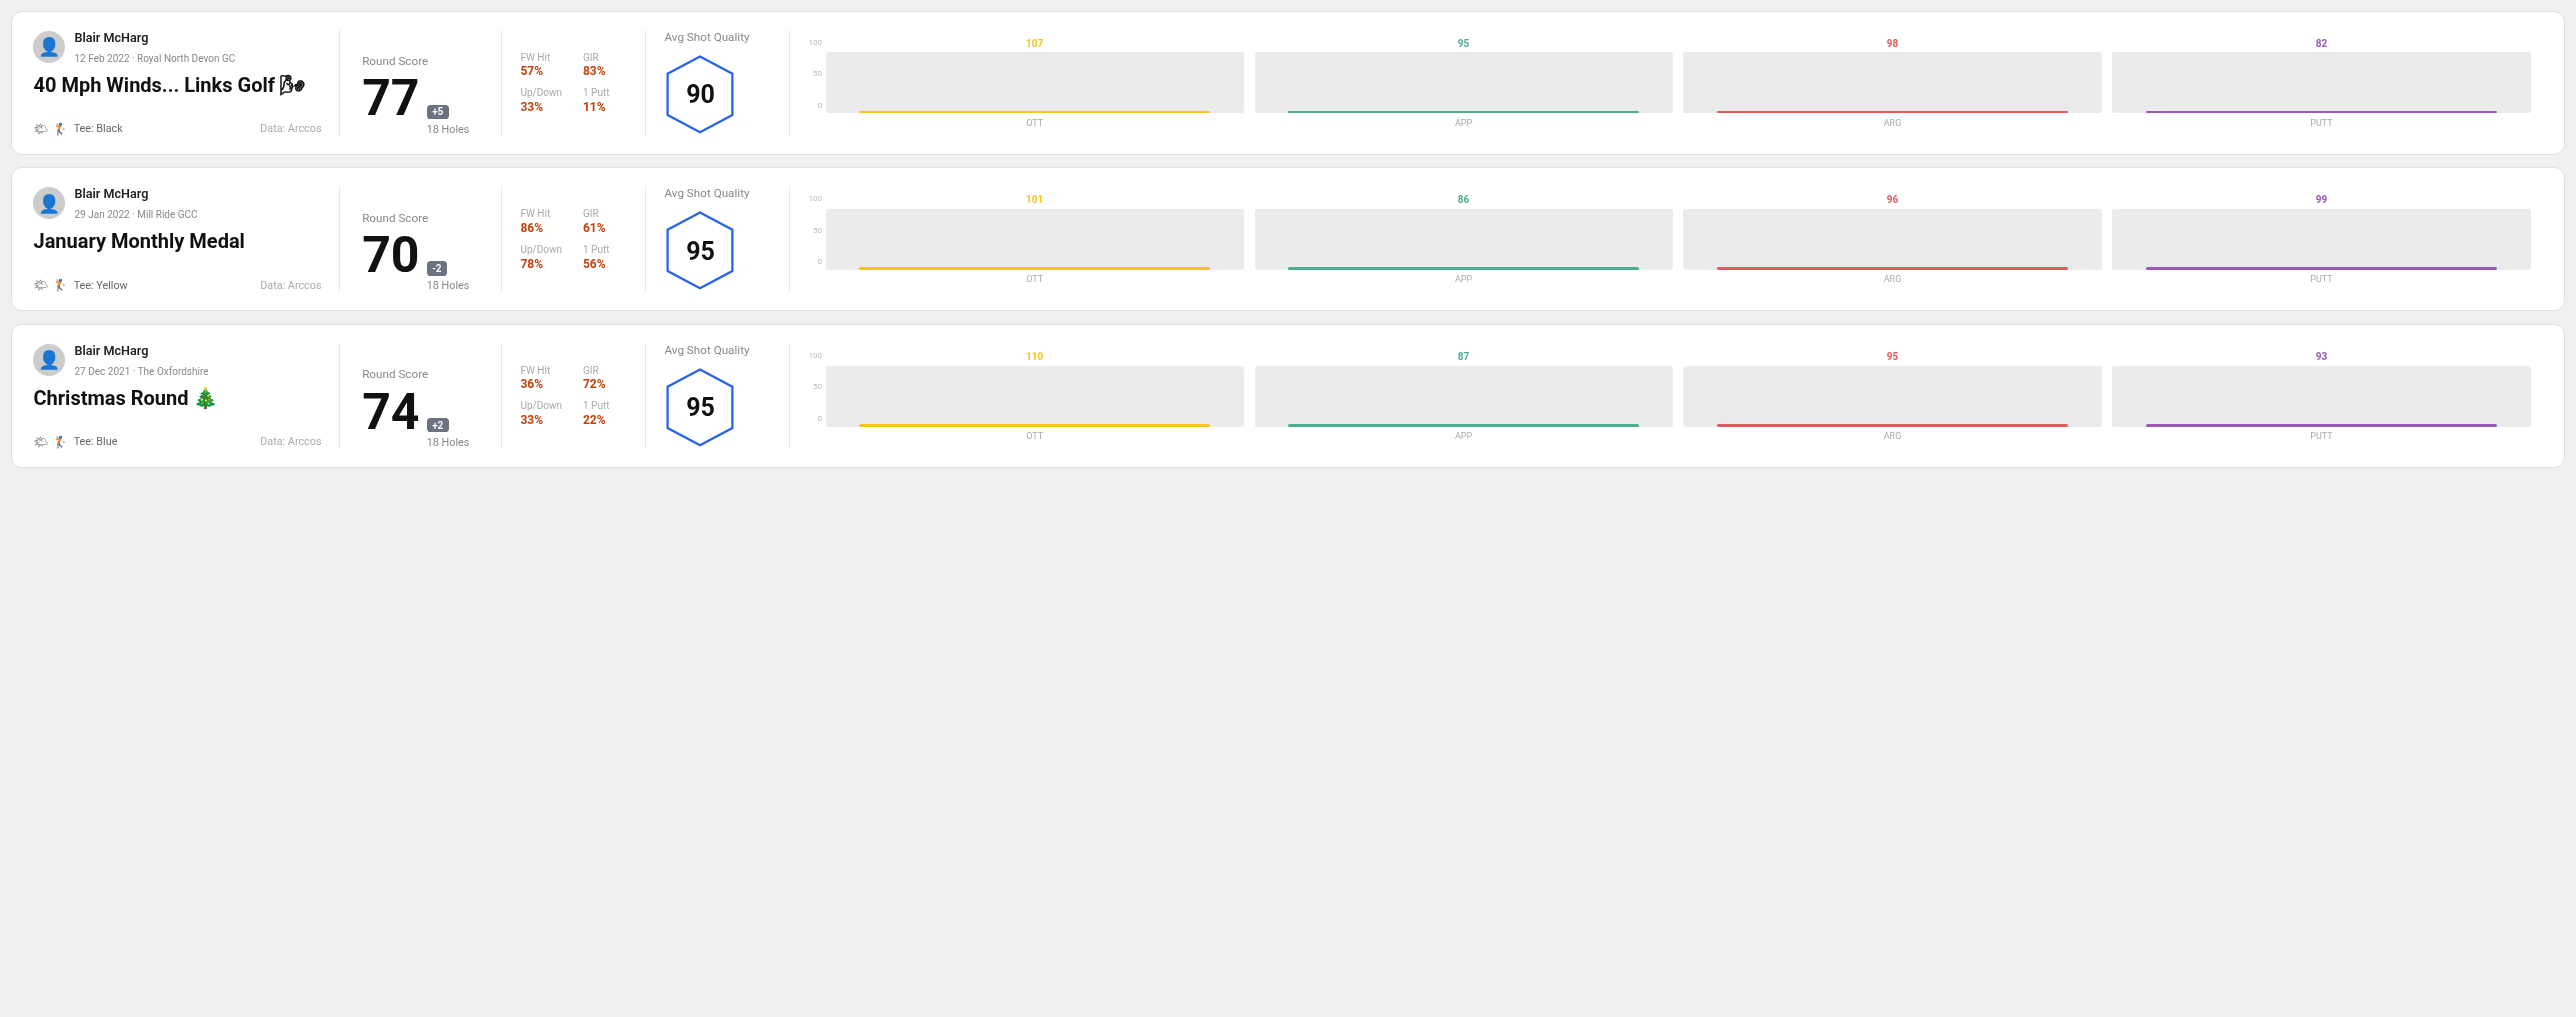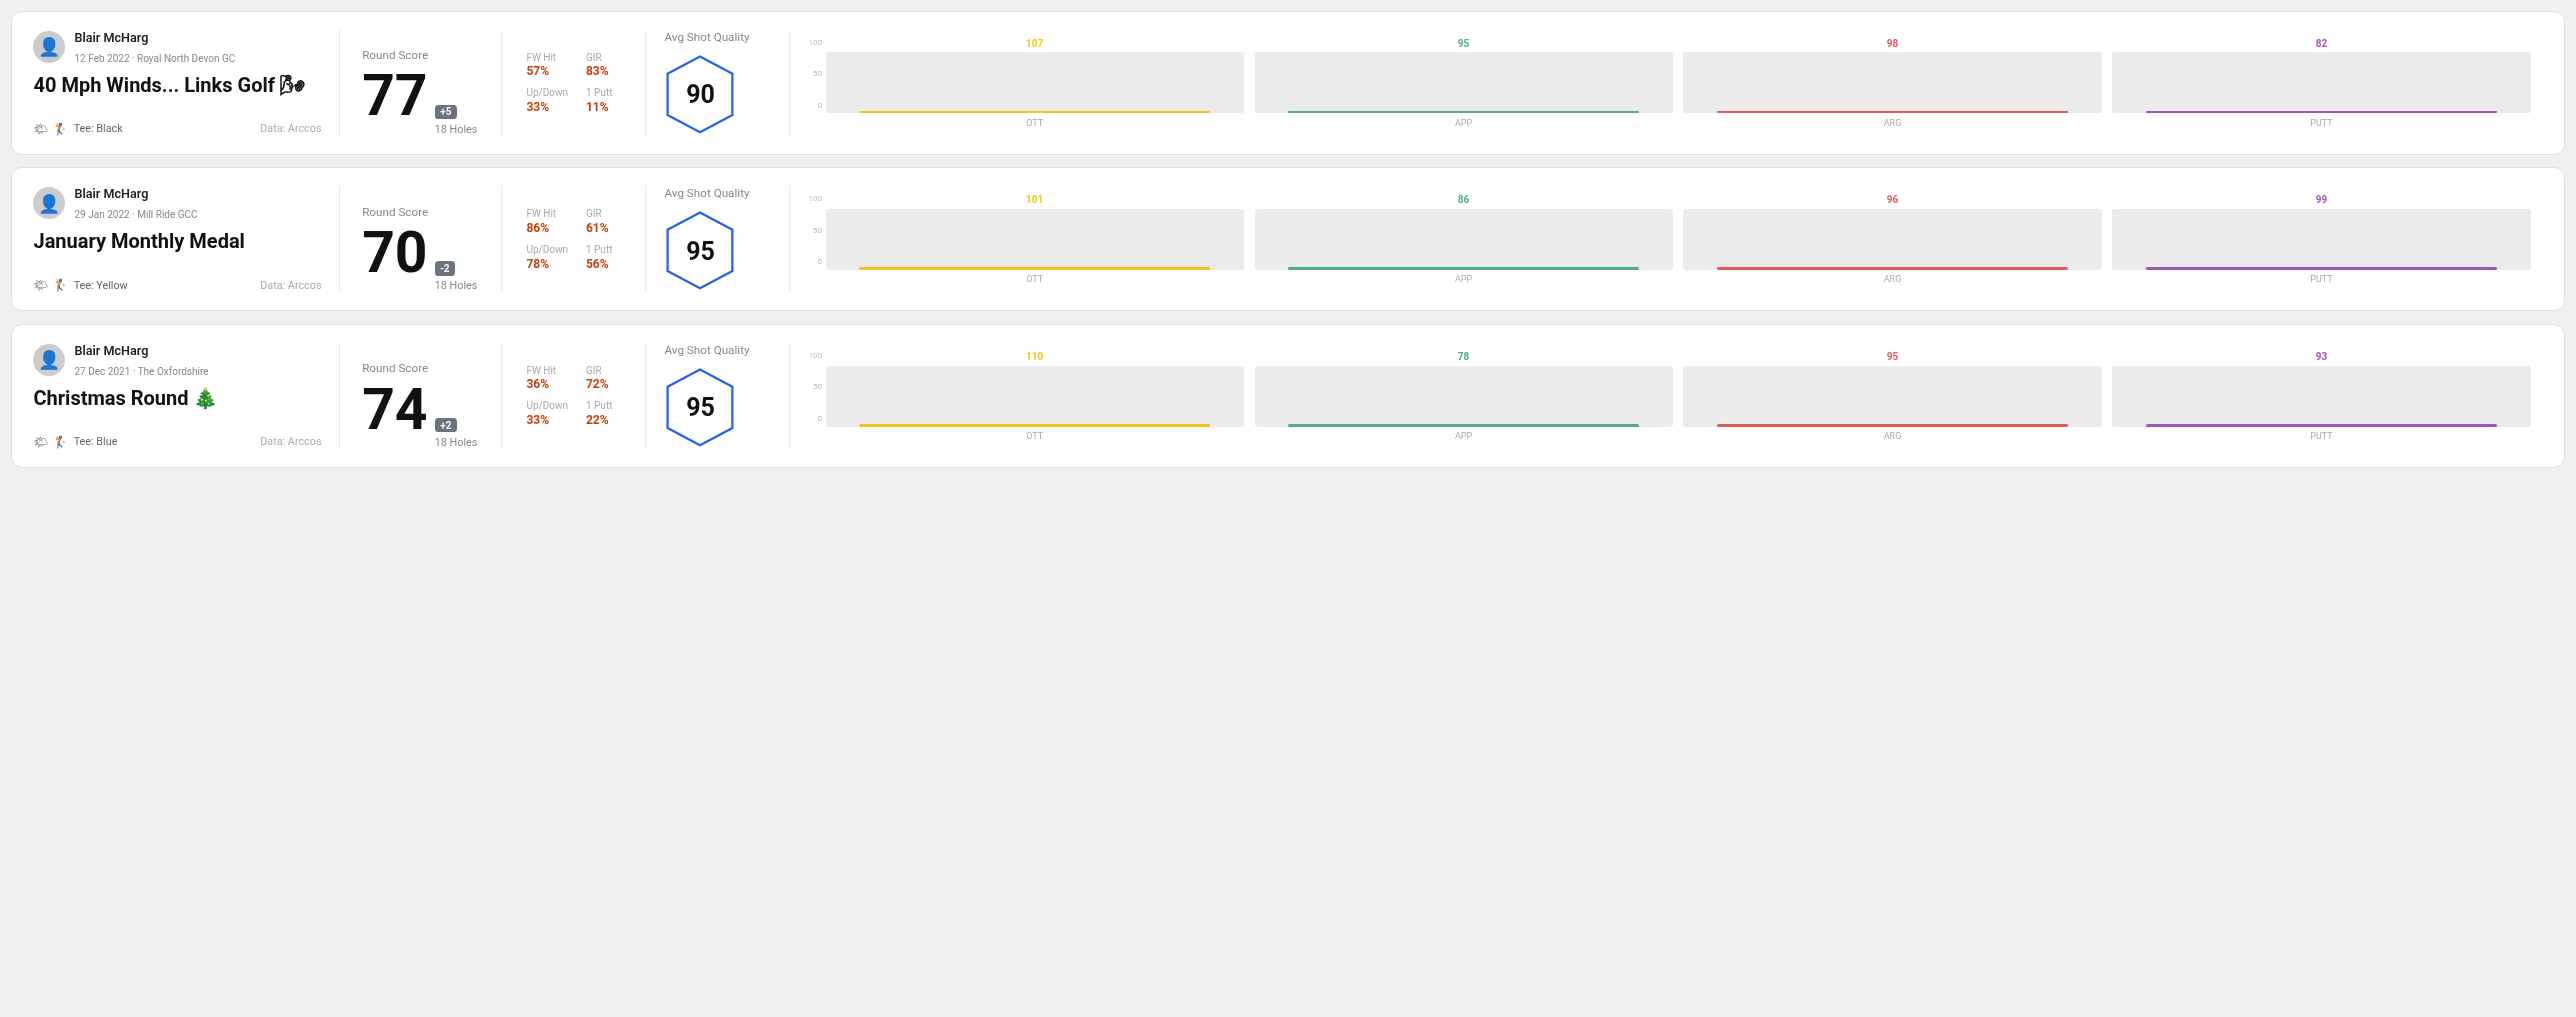--- a/index.html
+++ b/index.html
@@ -96,21 +96,21 @@
       font-size: 11.7px;
       color: #888;
       margin-bottom: 5.4px;
     }
     .score-main {
       display: flex;
       align-items: baseline;
       gap: 7.2px;
     }
     .score-number {
-      font-size: 57px;
+      font-size: 50px;
       font-weight: 700;
       color: #111;
       line-height: 1;
     }
     .score-badge {
       display: flex;
       flex-direction: column;
       align-items: flex-start;
       gap: 3.6px;
     }
@@ -129,21 +129,20 @@
     }
     .card-stats {
       width: 144px;
       min-width: 126px;
       flex-shrink: 0;
       padding: 0 18px;
       border-right: 0.9px solid #e8e8e8;
       display: flex;
       flex-direction: column;
       justify-content: center;
-      align-items: flex-end;
     }
     .stats-grid {
       display: grid;
       grid-template-columns: 1fr 1fr;
       gap: 9px 18px;
     }
     .stat-item .stat-label {
       font-size: 10px;
       color: #aaa;
       margin-bottom: 1.8px;
@@ -546,21 +545,21 @@
     </div>
     <div class="bars-with-labels">
       <div class="single-bar-col">
         <div class="top-num" style="color:#f5c518">110</div>
         <div class="bar-rect-wrap">
           <div class="color-line" style="background:#f5c518"></div>
         </div>
         <div class="cat-name">OTT</div>
       </div>
       <div class="single-bar-col">
-        <div class="top-num" style="color:#4caf8a">78</div>
+        <div class="top-num" style="color:#4caf8a">87</div>
         <div class="bar-rect-wrap">
           <div class="color-line" style="background:#4caf8a"></div>
         </div>
         <div class="cat-name">APP</div>
       </div>
       <div class="single-bar-col">
         <div class="top-num" style="color:#e05b5b">95</div>
         <div class="bar-rect-wrap">
           <div class="color-line" style="background:#e05b5b"></div>
         </div>

